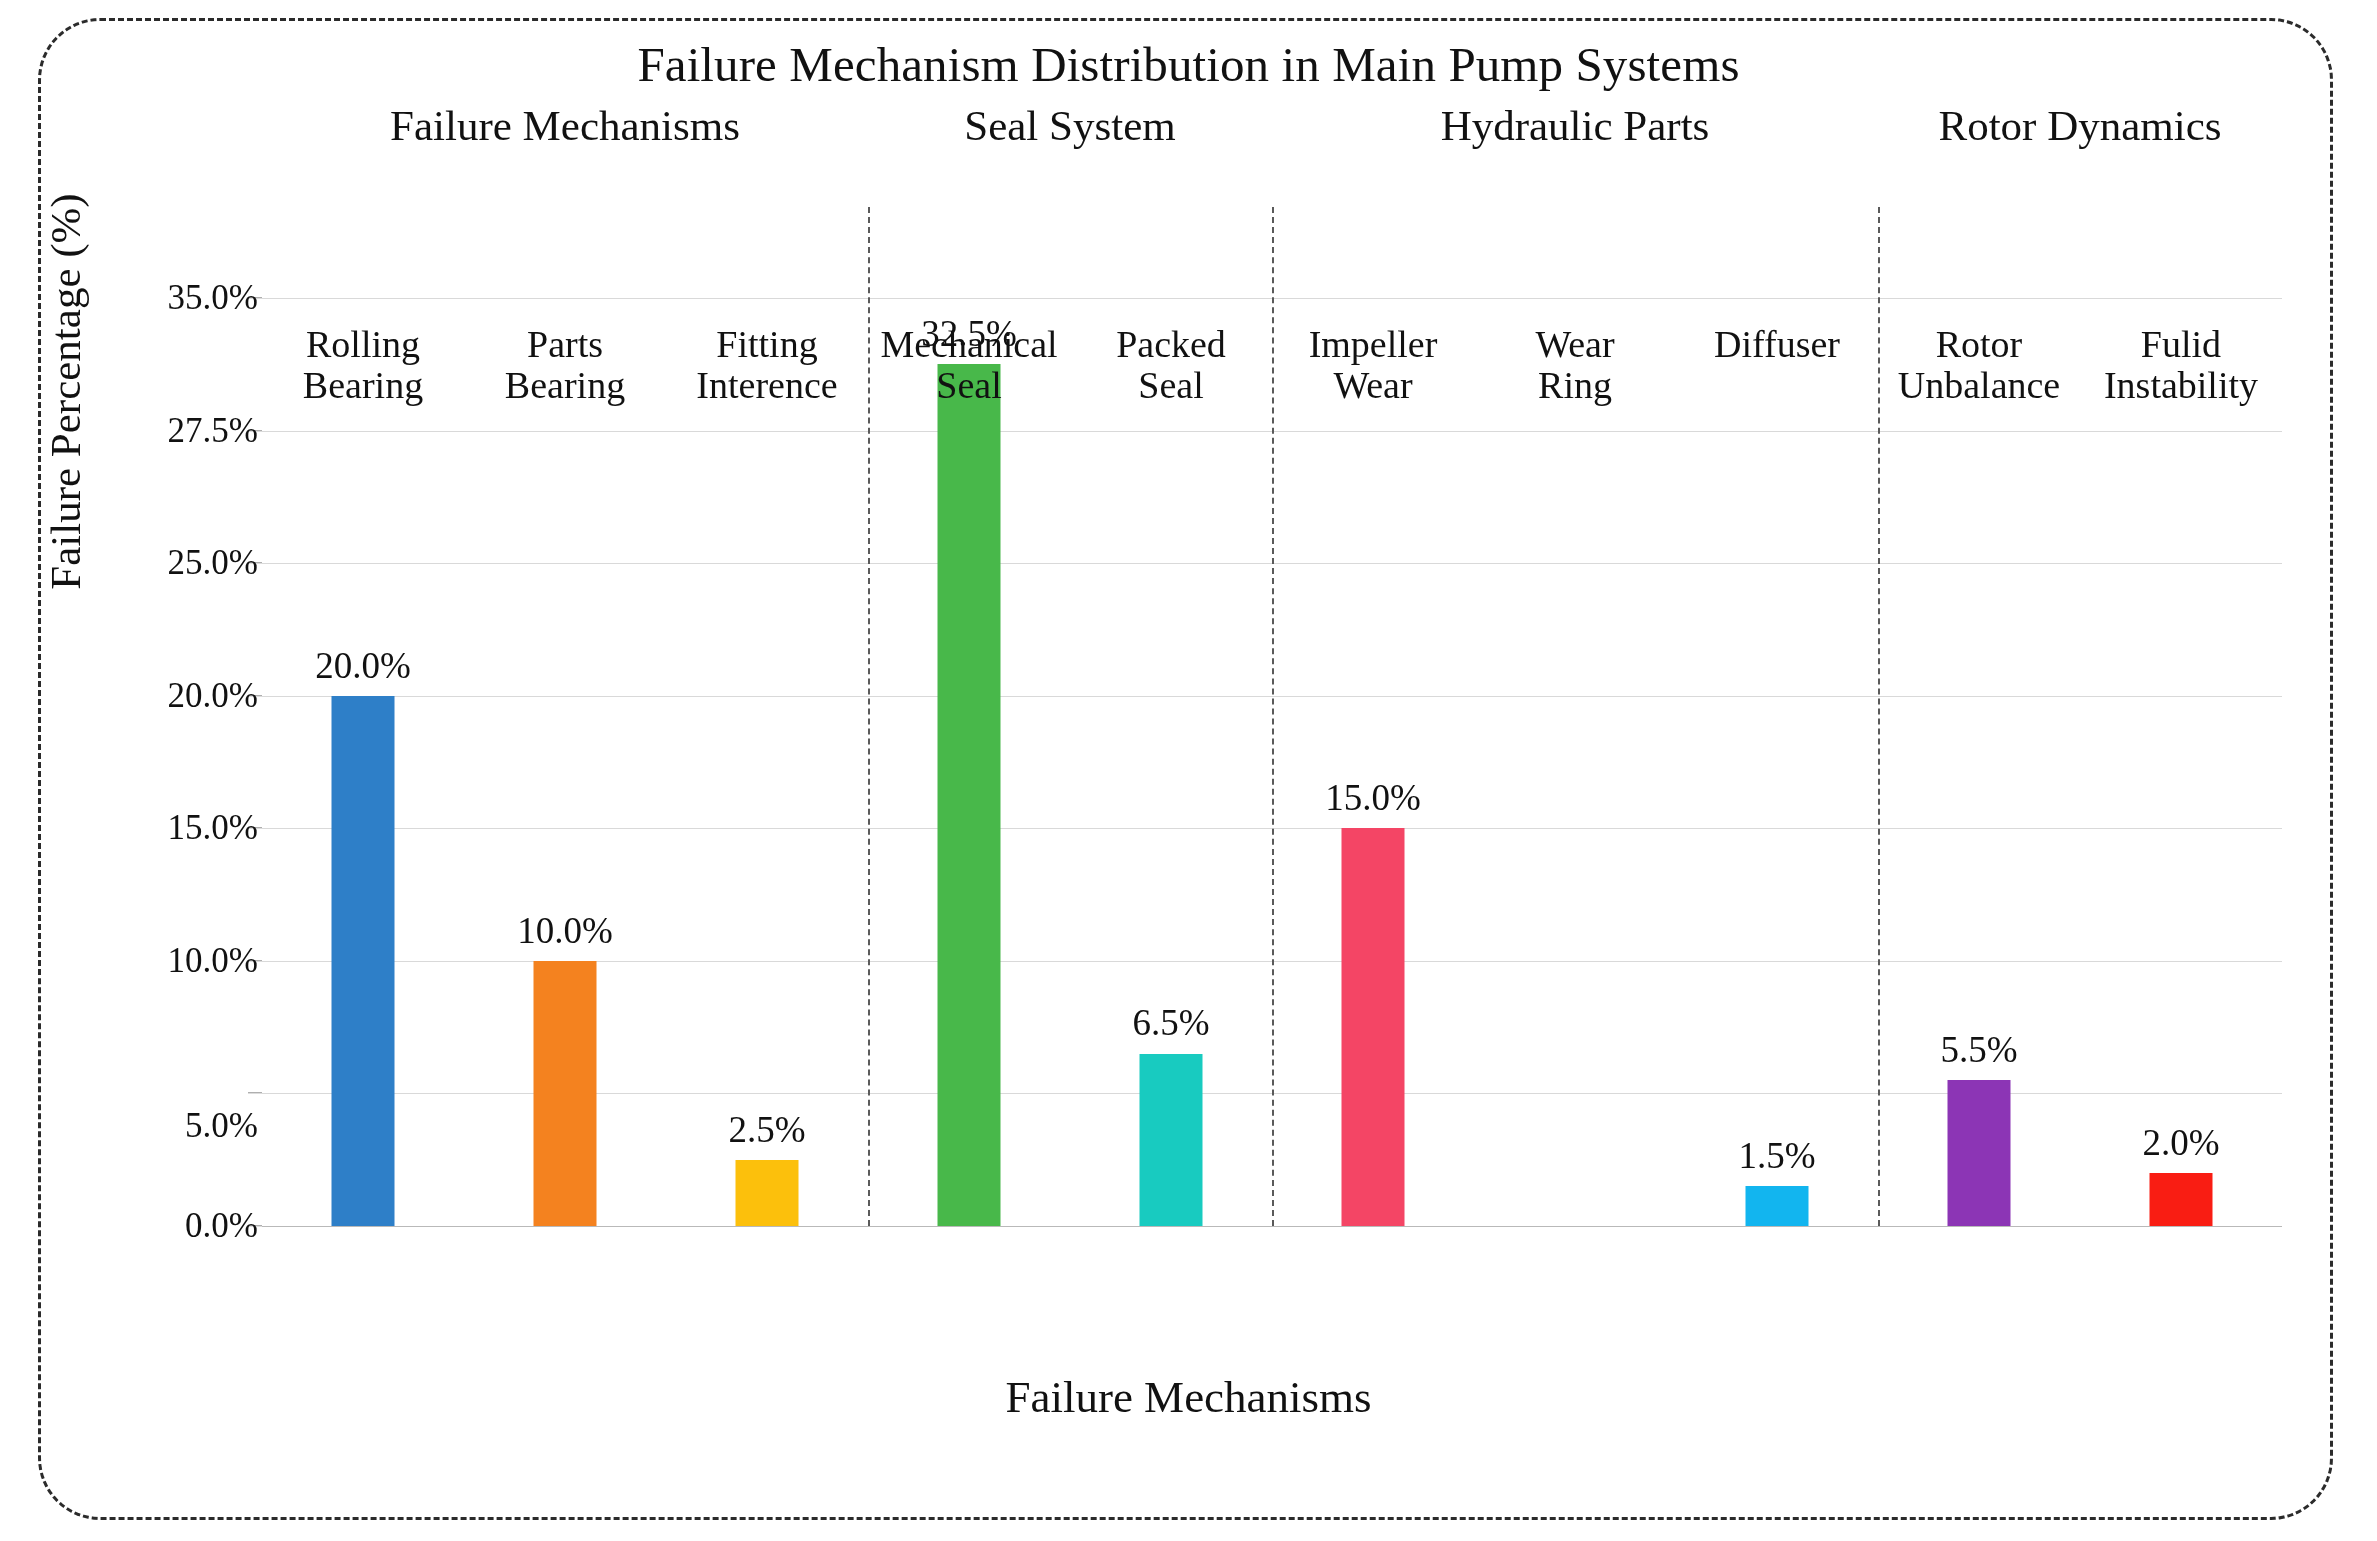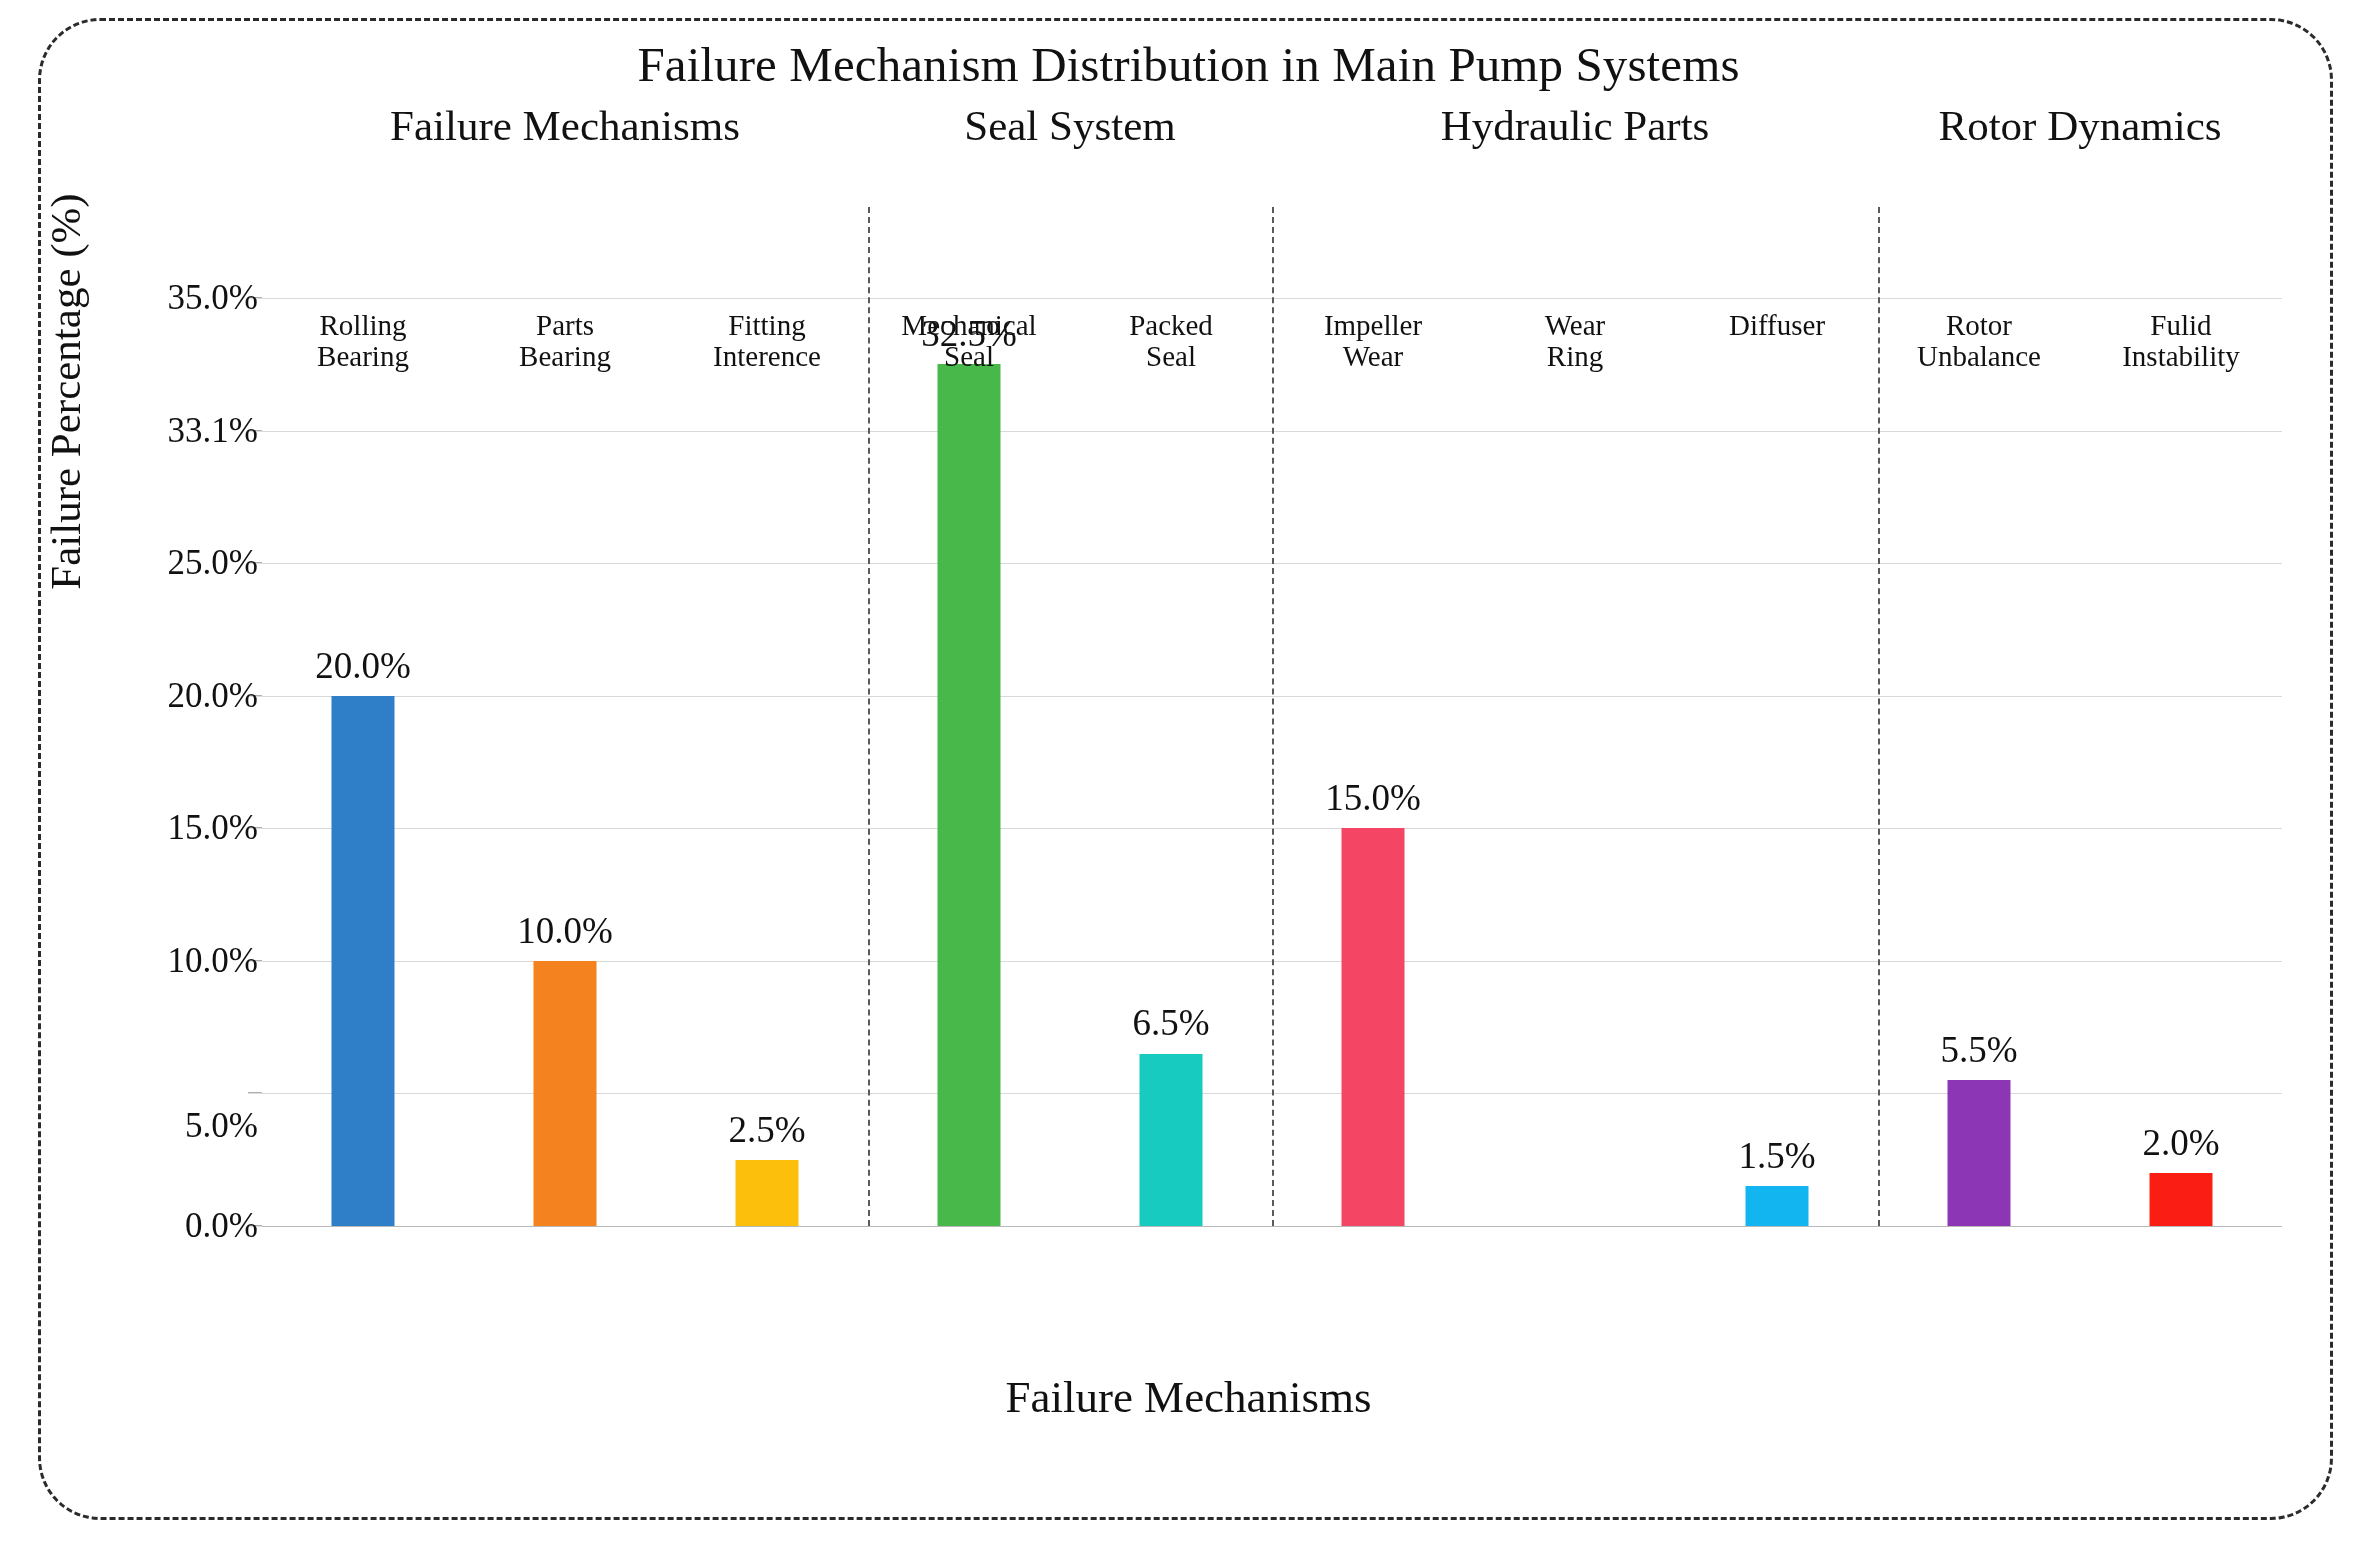--- a/index.html
+++ b/index.html
@@ -134,23 +134,23 @@
   .group-label {
     position: absolute;
     top: -197px;
     transform: translateX(-50%);
     font-size: 43px;
     white-space: nowrap;
   }
 
   .xtick {
     position: absolute;
-    top: 12px;
-    transform: translateX(-50%);
-    font-size: 29px;
+    top: 26px;
+    transform: translateX(-50%);
+    font-size: 38px;
     line-height: 1.08;
     text-align: center;
     white-space: nowrap;
   }
 </style>
 </head>
 <body>
 
 <div class="frame"></div>
 
@@ -178,21 +178,21 @@
       <div class="gridline" style="top: 0px;"></div>
       <div class="tick-mark" style="top: 0px;"></div>
     </div>
   <div id="yticks">
       <div class="ytick" style="top: 928px;">0.0%</div>
       <div class="ytick" style="top: 795px; margin-top: 33px;">5.0%</div>
       <div class="ytick" style="top: 663px;">10.0%</div>
       <div class="ytick" style="top: 530px;">15.0%</div>
       <div class="ytick" style="top: 398px;">20.0%</div>
       <div class="ytick" style="top: 265px;">25.0%</div>
-      <div class="ytick" style="top: 133px;">33.1%</div>
+      <div class="ytick" style="top: 133px;">27.5%</div>
       <div class="ytick" style="top: 0px;">35.0%</div>
     </div>
   <div class="bars" id="bars">
       <div class="bar-slot" style="left: 0px; width: 202px;">
         <div class="bar" style="height: 530px; background: rgb(46, 127, 200);"></div>
         <div class="bar-value" style="bottom: 539px;">20.0%</div>
       </div>
       <div class="bar-slot" style="left: 202px; width: 202px;">
         <div class="bar" style="height: 265px; background: rgb(244, 130, 31);"></div>
         <div class="bar-value" style="bottom: 274px;">10.0%</div>

